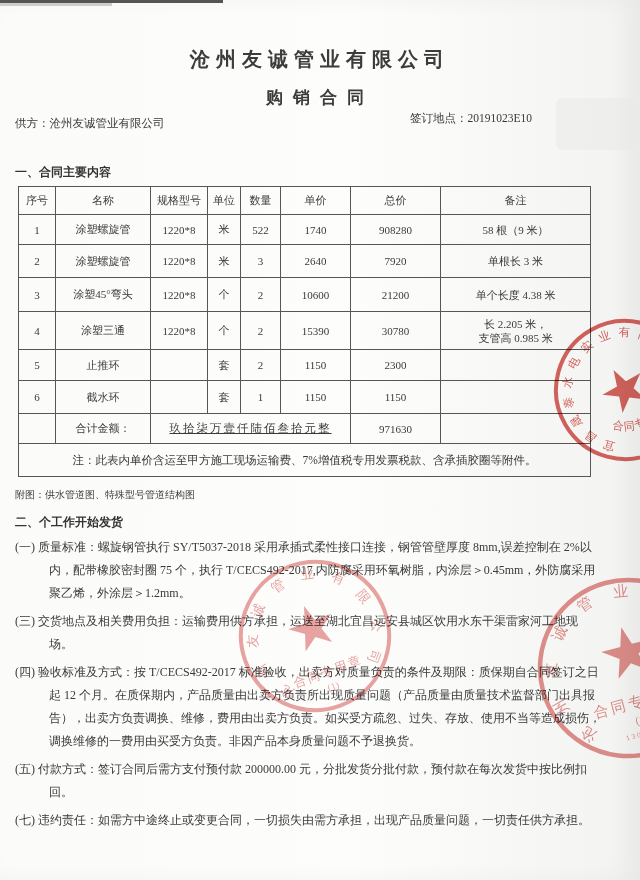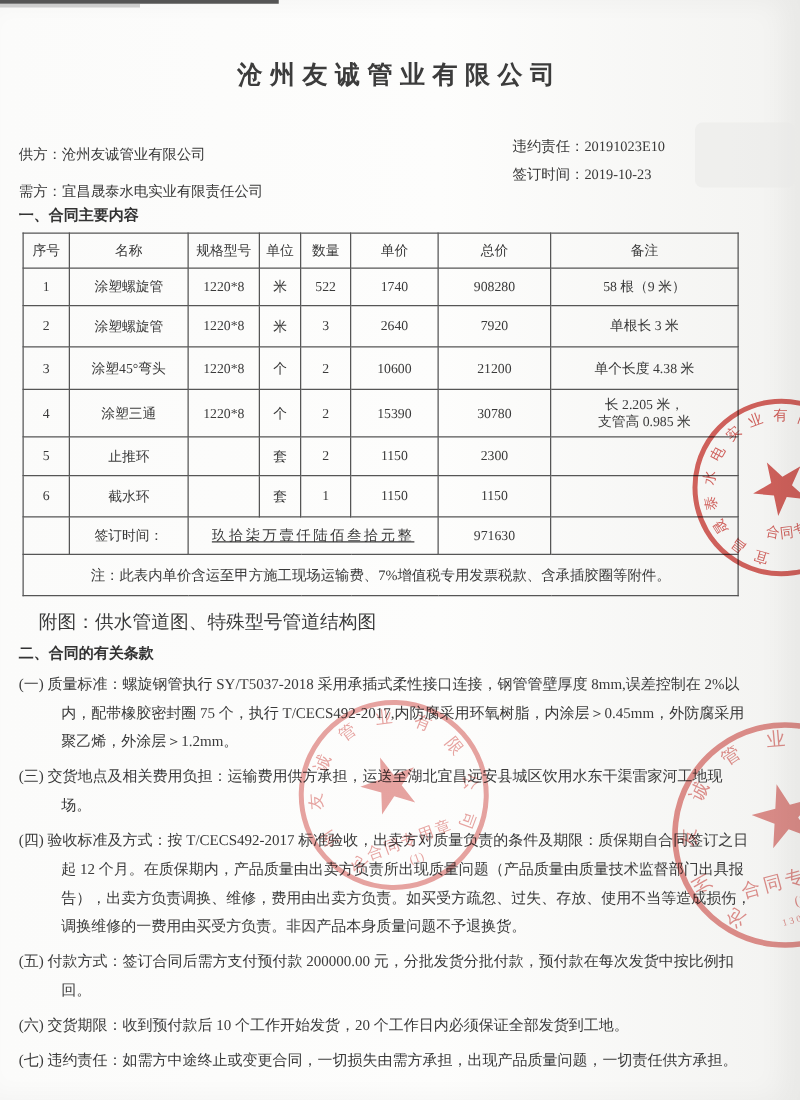--- a/index.html
+++ b/index.html
@@ -35,48 +35,47 @@
   table.items tbody tr:nth-child(3){height:34px;}
   table.items tbody tr:nth-child(4){height:38px;}
   table.items tbody tr:nth-child(5){height:31px;}
   table.items tbody tr:nth-child(6){height:33px;}
   tr.total-row{height:35px;}
   tr.note-row{height:28px;}
   td.remark{white-space:pre-line;line-height:14px;margin-top:24px;}
   td.note-cell{text-align:left;padding-left:5px;font-size:11.5px;}
   td.amount-cn{letter-spacing:2px;font-size:11.5px;text-decoration:underline;}
 
-  .attachment-line{position:absolute;left:31px;top:488px;font-size:15px;color:#3a3a3a;}
+  .attachment-line{position:absolute;left:15px;top:488px;font-size:10px;color:#3a3a3a;}
 
   .clauses{position:absolute;left:15px;top:536px;width:586px;font-size:12px;line-height:23px;color:#3a3a3a;}
   .clause{margin:0 0 5px 0;padding-left:34px;text-indent:-34px;}
 
   .stamp{position:absolute;mix-blend-mode:multiply;pointer-events:none;}
   .stamp-buyer{left:540px;top:305px;opacity:.82;}
   .stamp-seller{left:225px;top:546px;opacity:.48;}
   .stamp-seller2{left:533px;top:573px;opacity:.58;}
   .stamp text{font-family:"Liberation Serif","DejaVu Serif",serif;}
 </style>
 </head>
 <body>
 
 <div class="page">
 
   <div class="scan-line-1"></div>
   <div class="scan-line-2"></div>
   <div class="scan-blob"></div>
 
   <div class="company-title">沧州友诚管业有限公司</div>
+  <div class="doc-title">购销合同</div>
 
   <div class="meta supplier-line"><span>供方：</span><span>沧州友诚管业有限公司</span></div>
-  <div class="meta buyer-line"><span>需方：</span><span>宜昌晟泰水电实业有限责任公司</span></div>
 
   <div class="meta meta-right">
-    <div><span>违约责任：</span><span>20191023E10</span></div>
-    <div><span>签订时间：</span><span>2019-10-23</span></div>
+    <div><span>签订地点：</span><span>20191023E10</span></div>
   </div>
 
   <div class="sec-title sec1-title">一、合同主要内容</div>
 
   <table class="items">
     <colgroup>
       <col style="width:37px">
         <col style="width:95px">
         <col style="width:57px">
         <col style="width:33px">
@@ -156,41 +155,40 @@
           <td>套</td>
           <td>1</td>
           <td>1150</td>
           <td>1150</td>
           <td class="remark"></td>
         </tr>
       </tbody>
     <tbody>
       <tr class="total-row">
         <td></td>
-        <td>签订时间：</td>
+        <td>合计金额：</td>
         <td class="amount-cn" colspan="4">玖拾柒万壹仟陆佰叁拾元整</td>
         <td>971630</td>
         <td></td>
       </tr>
       <tr class="note-row">
         <td class="note-cell" colspan="8">注：此表内单价含运至甲方施工现场运输费、7%增值税专用发票税款、含承插胶圈等附件。</td>
       </tr>
     </tbody>
   </table>
 
   <div class="attachment-line">附图：供水管道图、特殊型号管道结构图</div>
 
-  <div class="sec-title sec2-title">二、合同的有关条款</div>
+  <div class="sec-title sec2-title">二、个工作开始发货</div>
 
   <div class="clauses">
       <p class="clause">(一) 质量标准：螺旋钢管执行 SY/T5037-2018 采用承插式柔性接口连接，钢管管壁厚度 8mm,误差控制在 2%以内，配带橡胶密封圈 75 个，执行 T/CECS492-2017,内防腐采用环氧树脂，内涂层＞0.45mm，外防腐采用聚乙烯，外涂层＞1.2mm。</p>
       <p class="clause">(三) 交货地点及相关费用负担：运输费用供方承担，运送至湖北宜昌远安县城区饮用水东干渠雷家河工地现场。</p>
       <p class="clause">(四) 验收标准及方式：按 T/CECS492-2017 标准验收，出卖方对质量负责的条件及期限：质保期自合同签订之日起 12 个月。在质保期内，产品质量由出卖方负责所出现质量问题（产品质量由质量技术监督部门出具报告），出卖方负责调换、维修，费用由出卖方负责。如买受方疏忽、过失、存放、使用不当等造成损伤，调换维修的一费用由买受方负责。非因产品本身质量问题不予退换货。</p>
       <p class="clause">(五) 付款方式：签订合同后需方支付预付款 200000.00 元，分批发货分批付款，预付款在每次发货中按比例扣回。</p>
-      <p class="clause">(六) 交货期限：收到预付款后 10 个工作开始发货，20 个工作日内必须保证全部发货到工地。</p>
       <p class="clause">(七) 违约责任：如需方中途终止或变更合同，一切损失由需方承担，出现产品质量问题，一切责任供方承担。</p>
     </div>
 
   <svg class="stamp stamp-buyer" width="170" height="170" viewBox="-85 -85 170 170">
     <g transform="rotate(-30)" stroke="none" fill="#cf413c">
       <circle cx="0" cy="0" r="69" fill="none" stroke="#cf413c" stroke-width="4"></circle>
       <defs>
           <path id="arcA" d="M -34.7,41.4 A 54,54 0 1 1 34.7,41.4" fill="none"></path>
             <path id="arcA2" d="M -30,26.5 A 40,40 0 0 0 30,26.5" fill="none"></path>
         </defs>

